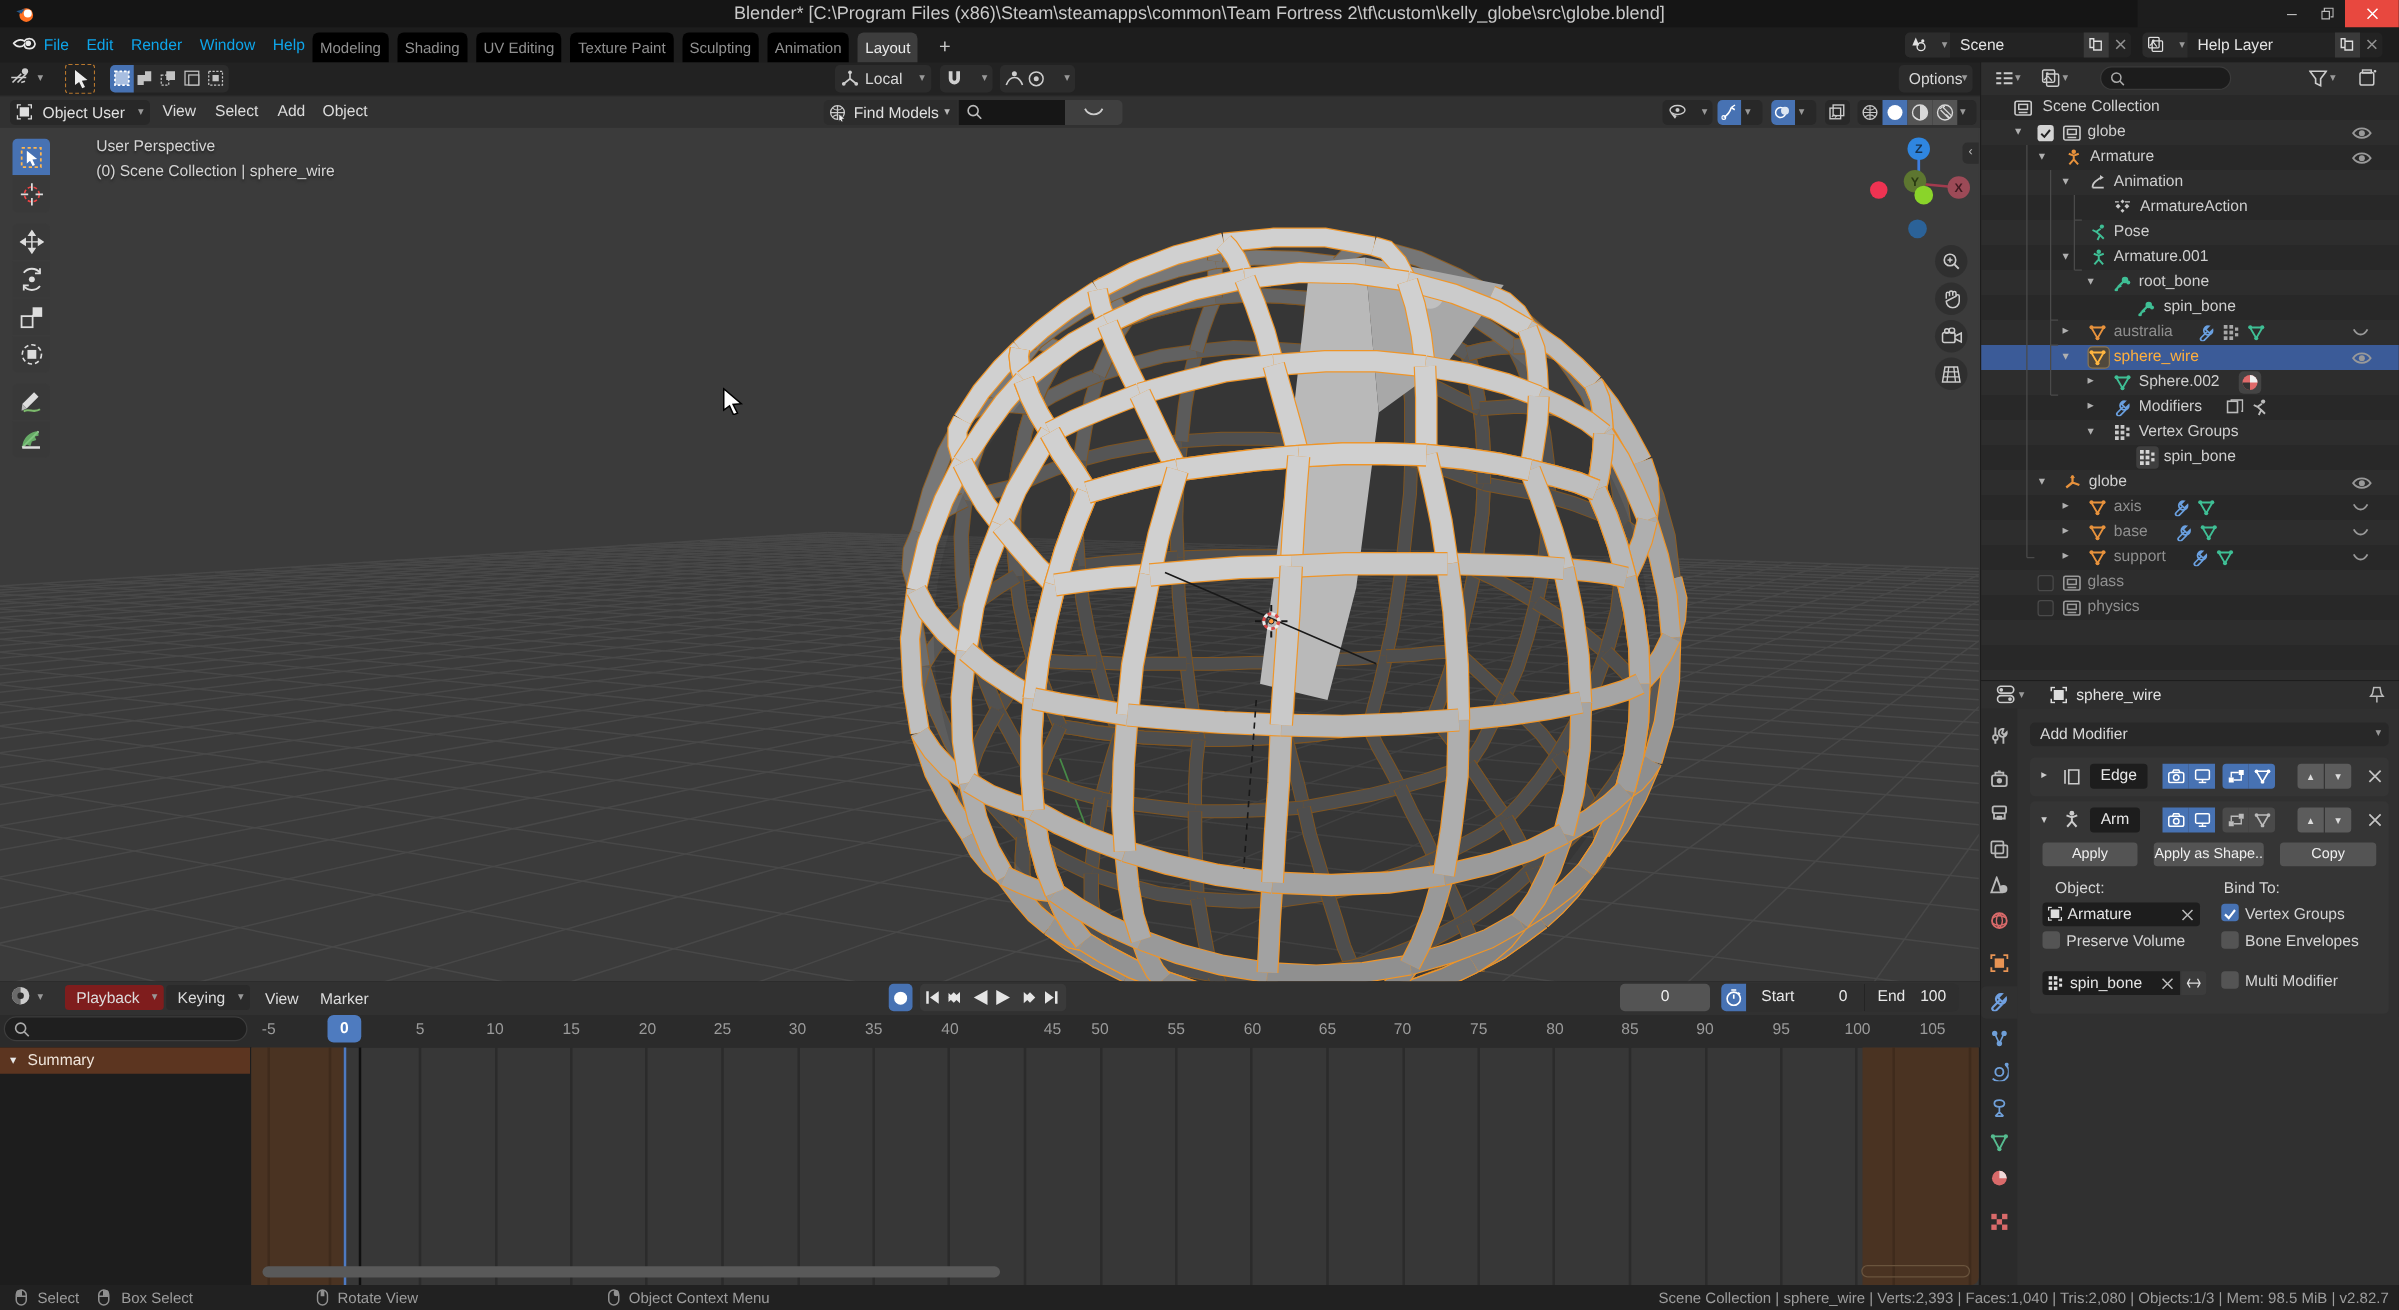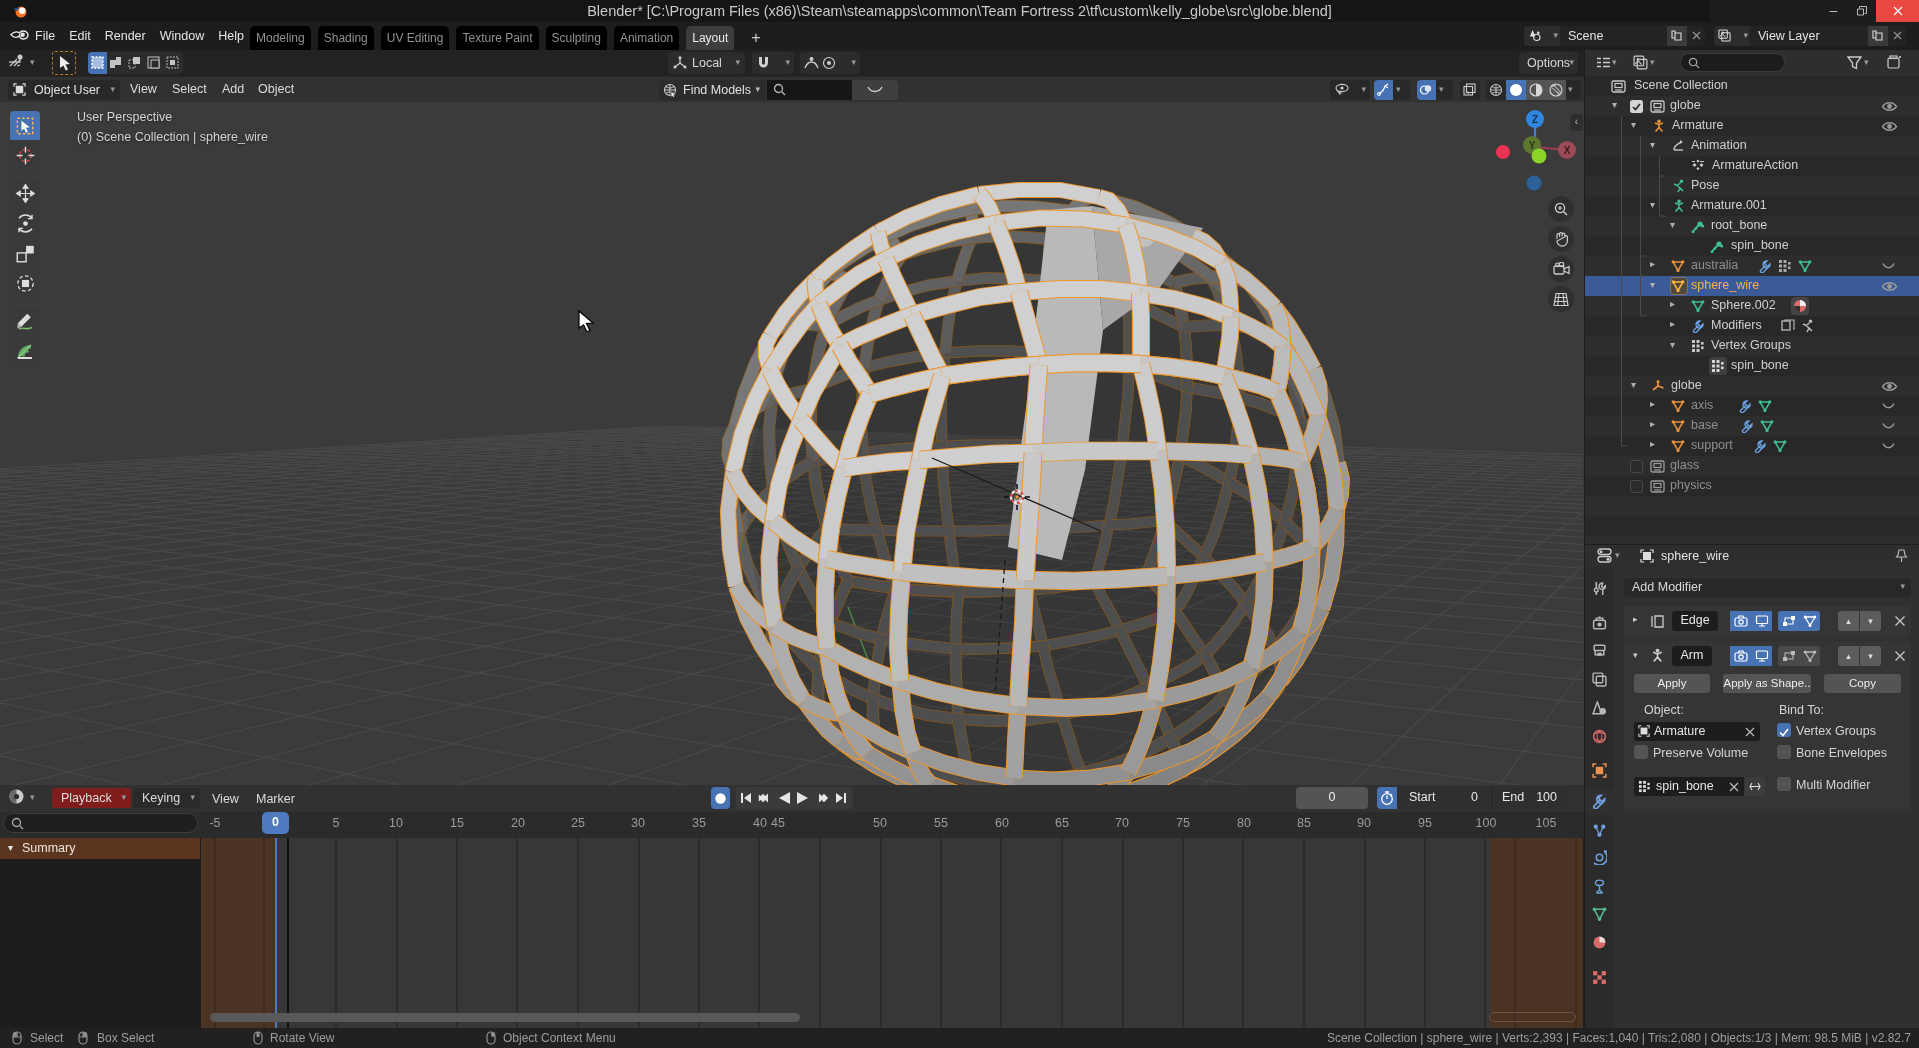--- a/index.html
+++ b/index.html
@@ -6,21 +6,21 @@
 .abs{position:absolute}
 #titlebar{left:0;top:0;width:1710px;height:22px;background:#151515;color:#c9c9c9;font-size:14.5px}
 #topbar{left:0;top:22px;width:1919px;height:28px;background:#1d1d1d}
 #toolrow{left:0;top:50px;width:1584px;height:26px;background:#222222}
 #vpheader{left:0;top:76px;width:1584px;height:26px;background:#313131;border-top:1px solid #272727}
 #viewport{left:0;top:102px;width:1584px;height:683px;background:#3b3b3b}
 #timeline{left:0;top:785px;width:1584px;height:243px}
 #statusbar{left:0;top:1028px;width:1919px;height:20px;background:#212121;color:#9d9d9d;font-size:12px}
 #outliner{left:1585px;top:50px;width:334px;height:494px;background:#2a2a2a}
 #properties{left:1585px;top:545px;width:334px;height:483px;background:#303030}
-.menu{color:#e5e5e5;font-size:12.5px;display:inline-block;padding:0 7px;line-height:28px}
+.menu{color:#0ea5e9;font-size:12.5px;display:inline-block;padding:0 7px;line-height:28px}
 .tab{display:inline-block;font-size:12px;color:#919191;background:#000000;border-radius:5px 5px 0 0;
  padding:0 6px;line-height:24px;margin-right:7px;vertical-align:bottom}
 .tab.act{background:#3d3d3d;color:#ececec}
 .vm{position:absolute;top:5px;color:#dcdcdc;font-size:12.5px}
 .tbtn{width:30px;height:29px;background:#3a3a3ae6;display:flex;align-items:center;justify-content:center;margin-bottom:1px}
 .tbtn svg{transform:scale(1.18)}
 .vbtn{position:absolute;left:1548px;width:26px;height:26px;background:#28282899;border-radius:50%;display:flex;align-items:center;justify-content:center}
 .row{position:absolute;left:0;width:334px;height:20px;font-size:12.5px;color:#cfcfcf;white-space:nowrap}
 .row .nm{position:absolute;top:2px}
 .ic{position:absolute;top:3px}
@@ -71,21 +71,21 @@
           <path d="M1 1 L8 8 M8 1 L1 8" stroke="#909090" stroke-width="1.3"></path>
         </svg></div>
  </div>
  <div class="abs" style="left:1714px;top:4px;width:192px;height:20px;background:#232323;border-radius:4px">
    <div class="abs" style="left:0;top:0;width:36px;height:20px;background:#2c2c2c;border-radius:4px 0 0 4px"><svg width="13" height="13" style="margin:3px 0 0 4px" viewBox="0 0 14 14">
           <rect x="1" y="1" width="9" height="9" rx="1" fill="none" stroke="#e0e0e0" stroke-width="1.1"></rect>
           <rect x="4" y="4" width="9" height="9" rx="1" fill="none" stroke="#e0e0e0" stroke-width="1.1"></rect>
           <circle cx="5" cy="4" r="1.2" fill="#e0e0e0"></circle>
           <path d="M2 8 L5 5 L8 9" stroke="#e0e0e0" stroke-width="1" fill="none"></path>
         </svg><span style="position:absolute;right:2px;top:4px;color:#999;font-size:9px">▾</span></div>
-   <span class="abs" style="left:44px;top:3px;color:#e3e3e3;font-size:12.5px">View Layer</span>
+   <span class="abs" style="left:44px;top:3px;color:#e3e3e3;font-size:12.5px">Help Layer</span>
    <div class="abs" style="left:154px;top:0;width:20px;height:20px;background:#3a3a3a"><svg width="12" height="12" style="margin:4px" viewBox="0 0 12 12">
           <path d="M4 3 h6 v7 h-6 Z M4 3 v-2 h-3 v7 h3" fill="none" stroke="#ddd" stroke-width="1.1"></path>
         </svg></div>
    <div class="abs" style="left:175px;top:0;width:17px;height:20px"><svg width="9" height="9" style="margin:5px 0 0 4px" viewBox="0 0 9 9">
           <path d="M1 1 L8 8 M8 1 L1 8" stroke="#909090" stroke-width="1.3"></path>
         </svg></div>
  </div>
 </div>
 <div class="abs" id="toolrow">
  <div class="abs" style="left:8px;top:3px;width:34px;height:20px"><svg width="20" height="16" viewBox="0 0 20 16">
@@ -1222,21 +1222,21 @@
  </div>
  <div class="abs" style="left:195px;top:31px;width:40px;text-align:center;color:#9b9b9b;font-size:12.5px">-5</div>
     <div class="abs" style="left:316px;top:31px;width:40px;text-align:center;color:#9b9b9b;font-size:12.5px">5</div>
     <div class="abs" style="left:376px;top:31px;width:40px;text-align:center;color:#9b9b9b;font-size:12.5px">10</div>
     <div class="abs" style="left:437px;top:31px;width:40px;text-align:center;color:#9b9b9b;font-size:12.5px">15</div>
     <div class="abs" style="left:498px;top:31px;width:40px;text-align:center;color:#9b9b9b;font-size:12.5px">20</div>
     <div class="abs" style="left:558px;top:31px;width:40px;text-align:center;color:#9b9b9b;font-size:12.5px">25</div>
     <div class="abs" style="left:618px;top:31px;width:40px;text-align:center;color:#9b9b9b;font-size:12.5px">30</div>
     <div class="abs" style="left:679px;top:31px;width:40px;text-align:center;color:#9b9b9b;font-size:12.5px">35</div>
     <div class="abs" style="left:740px;top:31px;width:40px;text-align:center;color:#9b9b9b;font-size:12.5px">40</div>
-    <div class="abs" style="left:758px;top:31px;width:40px;text-align:center;color:#9b9b9b;font-size:12.5px">45</div>
+    <div class="abs" style="left:822px;top:31px;width:40px;text-align:center;color:#9b9b9b;font-size:12.5px">45</div>
     <div class="abs" style="left:860px;top:31px;width:40px;text-align:center;color:#9b9b9b;font-size:12.5px">50</div>
     <div class="abs" style="left:921px;top:31px;width:40px;text-align:center;color:#9b9b9b;font-size:12.5px">55</div>
     <div class="abs" style="left:982px;top:31px;width:40px;text-align:center;color:#9b9b9b;font-size:12.5px">60</div>
     <div class="abs" style="left:1042px;top:31px;width:40px;text-align:center;color:#9b9b9b;font-size:12.5px">65</div>
     <div class="abs" style="left:1102px;top:31px;width:40px;text-align:center;color:#9b9b9b;font-size:12.5px">70</div>
     <div class="abs" style="left:1163px;top:31px;width:40px;text-align:center;color:#9b9b9b;font-size:12.5px">75</div>
     <div class="abs" style="left:1224px;top:31px;width:40px;text-align:center;color:#9b9b9b;font-size:12.5px">80</div>
     <div class="abs" style="left:1284px;top:31px;width:40px;text-align:center;color:#9b9b9b;font-size:12.5px">85</div>
     <div class="abs" style="left:1344px;top:31px;width:40px;text-align:center;color:#9b9b9b;font-size:12.5px">90</div>
     <div class="abs" style="left:1405px;top:31px;width:40px;text-align:center;color:#9b9b9b;font-size:12.5px">95</div>

